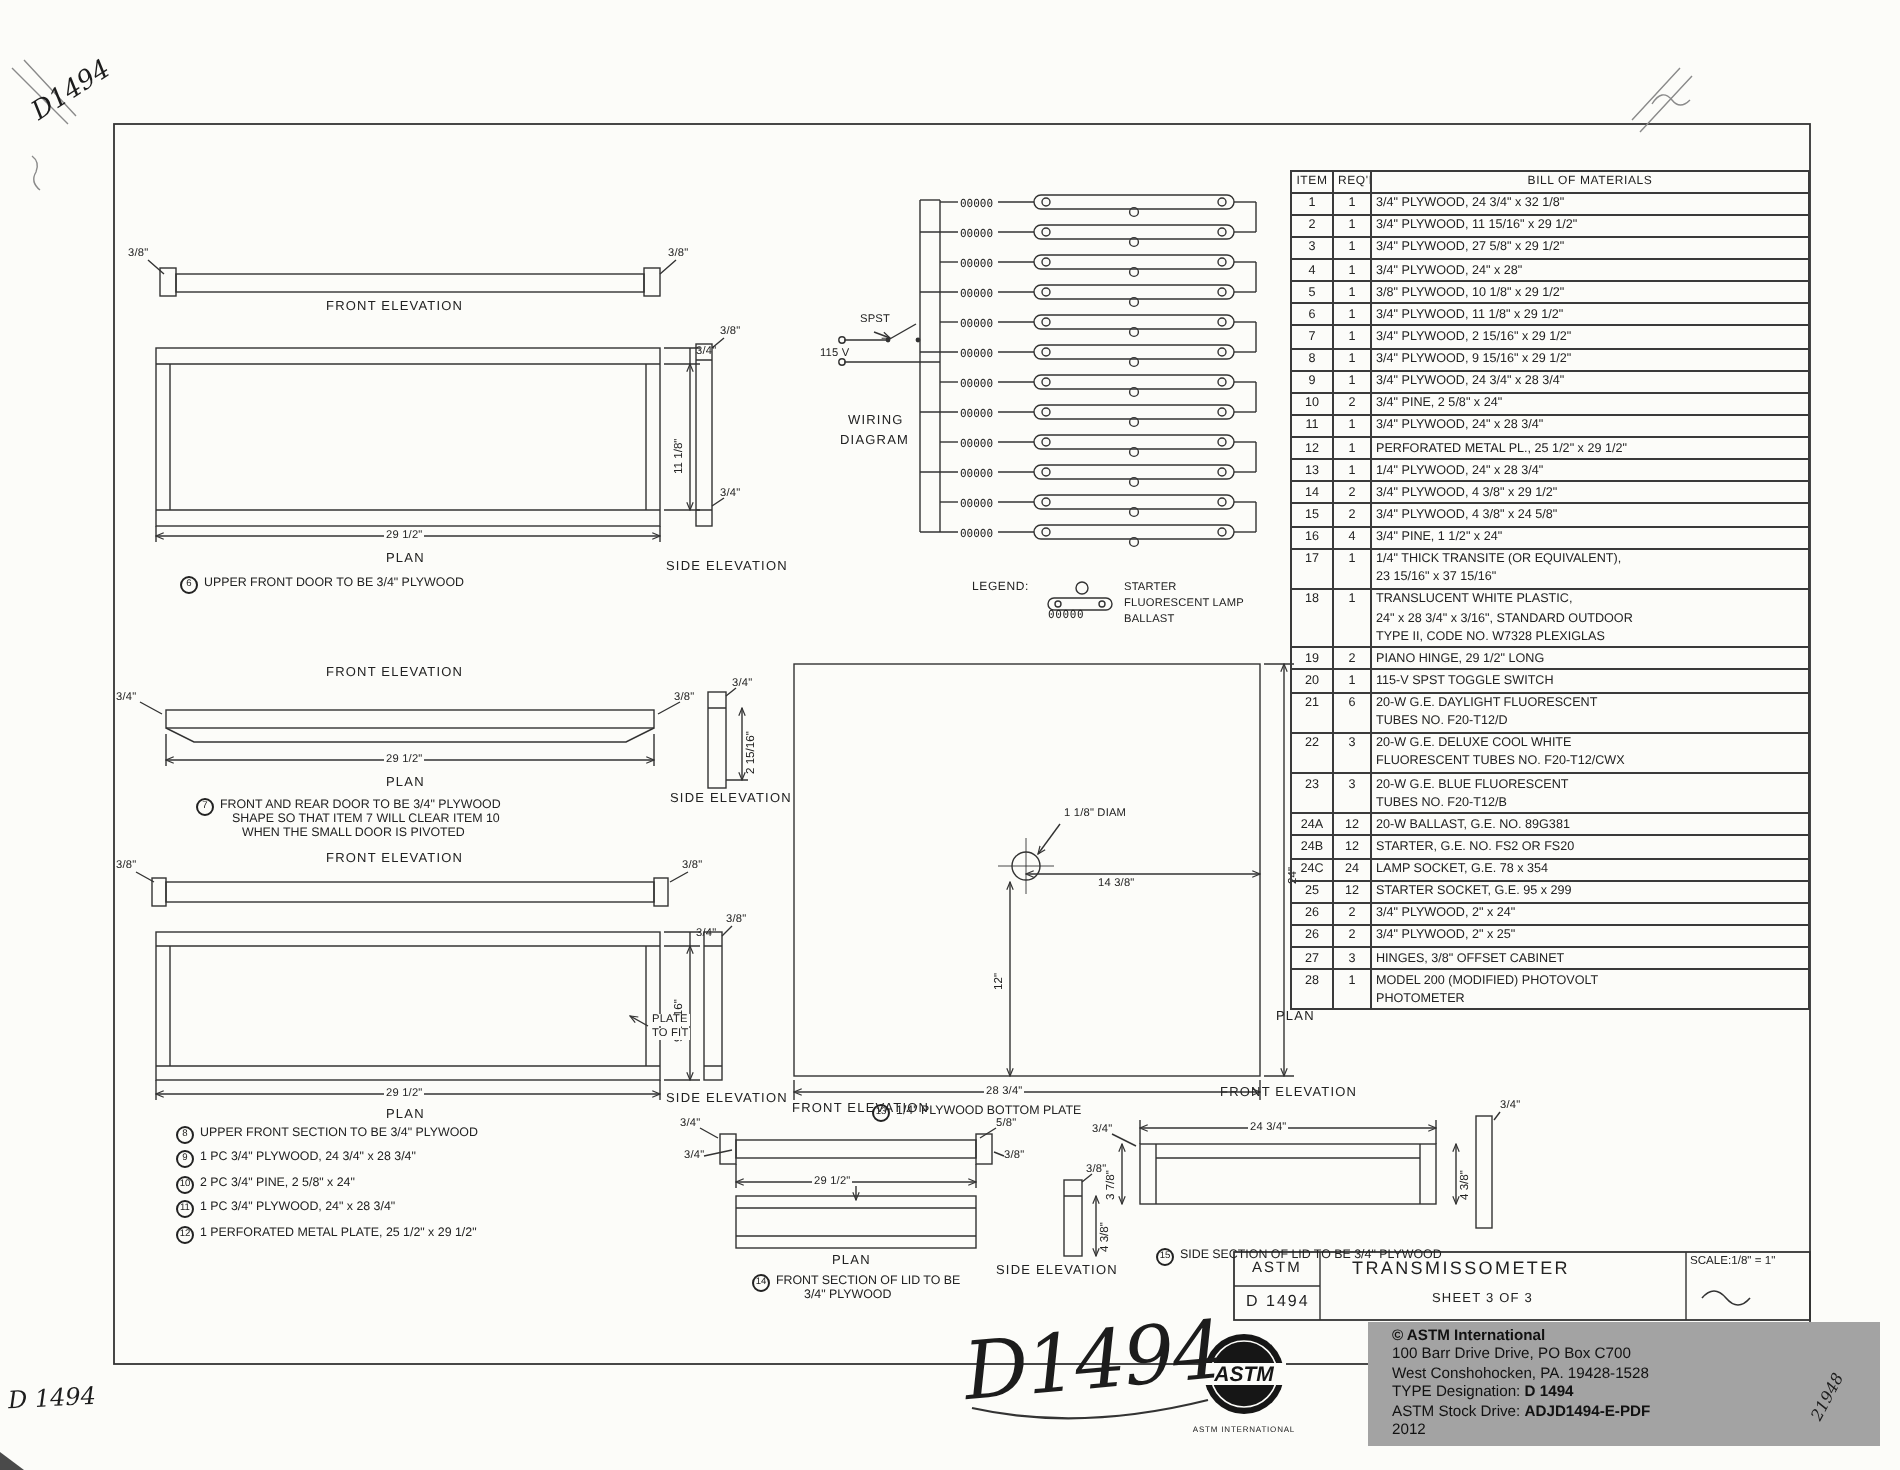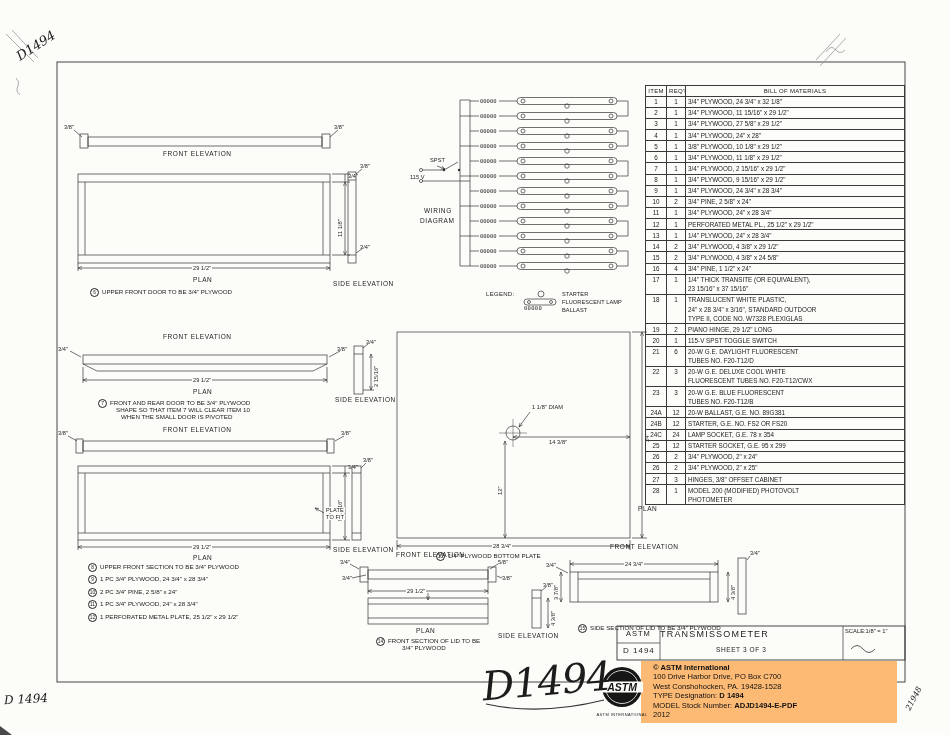--- a/index.html
+++ b/index.html
@@ -17,21 +17,21 @@
   .cap{letter-spacing:.6px}
   .bg{background:#fcfcf9;padding:0 1px}
   .v{position:absolute;font-size:5.8px;color:#222;white-space:nowrap;transform:rotate(-90deg);transform-origin:0 0}
   .note{position:absolute;display:flex;align-items:flex-start;font-size:6.2px;color:#222;white-space:nowrap}
   .circ{display:inline-flex;align-items:center;justify-content:center;min-width:9px;height:9px;border:.8px solid #222;border-radius:50%;font-size:4.8px;margin-right:3px;flex:none}
   #bom{position:absolute;left:645px;top:85px;width:260px;border-collapse:collapse;font-size:6.3px;color:#222;table-layout:fixed}
   #bom th,#bom td{border:.6px solid #3a3a3a;padding:.5px 2px;vertical-align:top;line-height:1.45;overflow:hidden}
   #bom th{font-weight:normal;font-size:6px;text-align:center;letter-spacing:.3px}
   #bom .c1{width:21px;text-align:center}
   #bom .c2{width:19px;text-align:center}
-  #copyright{position:absolute;left:641px;top:661px;width:256px;height:62px;background:#fdba74;padding:2px 0 0 12px;font-size:7.6px;line-height:9.4px;color:#111}
+  #copyright{position:absolute;left:684px;top:661px;width:256px;height:62px;background:#a3a3a3;padding:2px 0 0 12px;font-size:7.6px;line-height:9.4px;color:#111}
   #copyright .b{font-weight:bold}
   .hw{position:absolute;font-family:"DejaVu Serif",serif;font-style:italic;color:#1c1c1c;white-space:nowrap}
   #titleblock-labels .tb{position:absolute;color:#222;white-space:nowrap}
   #logo{position:absolute;left:599px;top:666px;width:46px;height:46px}
   #logo-caption{position:absolute;left:592px;top:712px;width:60px;text-align:center;font-size:4px;letter-spacing:.4px;color:#222}
 </style>
 </head>
 <body>
 
 <div id="paper">
@@ -618,31 +618,31 @@
             <div>MODEL 200 (MODIFIED) PHOTOVOLT</div>
             <div>PHOTOMETER</div>
           </td>
         </tr>
       </tbody>
   </table>
 
   <div id="titleblock-labels">
     <div class="tb" style="left:626px;top:629px;font-size:7.5px;letter-spacing:1px">ASTM</div>
     <div class="tb" style="left:623px;top:646px;font-size:8px;letter-spacing:1px">D 1494</div>
-    <div class="tb" style="left:660px;top:629px;font-size:9px;letter-spacing:1.2px">TRANSMISSOMETER</div>
+    <div class="tb" style="left:676px;top:629px;font-size:9px;letter-spacing:1.2px">TRANSMISSOMETER</div>
     <div class="tb" style="left:716px;top:646px;font-size:6.5px;letter-spacing:.6px">SHEET 3 OF 3</div>
     <div class="tb" style="left:845px;top:628px;font-size:5.8px">SCALE:1/8" = 1"</div>
   </div>
 
   <div id="copyright">
     <div class="b">© ASTM International</div>
-    <div>100 Drive Harbor Drive, PO Box C700</div>
+    <div>100 Barr Drive Drive, PO Box C700</div>
     <div>West Conshohocken, PA. 19428-1528</div>
     <div><span>TYPE Designation: </span><span class="b">D 1494</span></div>
-    <div><span>MODEL Stock Number: </span><span class="b">ADJD1494-E-PDF</span></div>
+    <div><span>ASTM Stock Drive: </span><span class="b">ADJD1494-E-PDF</span></div>
     <div>2012</div>
   </div>
 
   <svg id="logo" viewBox="0 0 46 46">
     <circle cx="23" cy="21" r="20" fill="#161616"></circle>
     <circle cx="23" cy="21" r="16.5" fill="none" stroke="#fcfcf9" stroke-width=".8"></circle>
     <rect x="2" y="15.5" width="42" height="11" fill="#fcfcf9"></rect>
     <text x="23" y="24.5" text-anchor="middle" font-family="Liberation Sans, sans-serif" font-size="10.5" font-weight="bold" font-style="italic" fill="#161616">ASTM</text>
   </svg>
   <div id="logo-caption">ASTM INTERNATIONAL</div>

